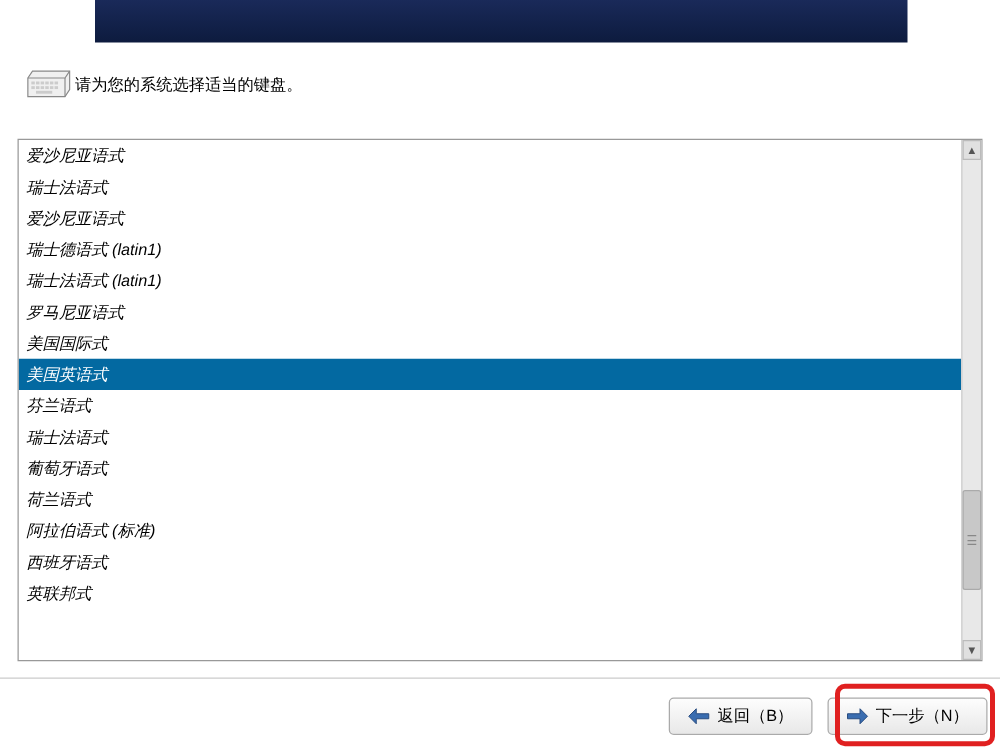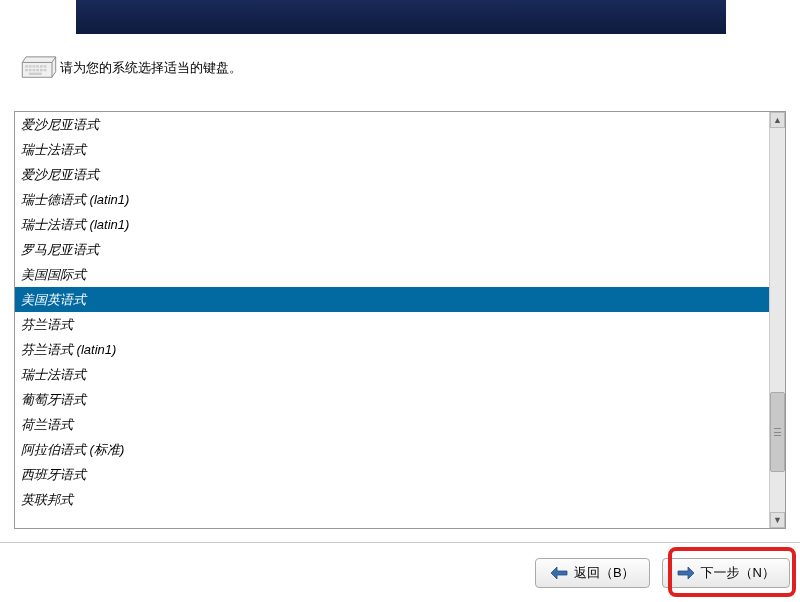--- a/index.html
+++ b/index.html
@@ -186,21 +186,20 @@
   <div class="list-items" id="list-items">
       <div class="list-item">爱沙尼亚语式</div>
       <div class="list-item">瑞士法语式</div>
       <div class="list-item">爱沙尼亚语式</div>
       <div class="list-item">瑞士德语式 (latin1)</div>
       <div class="list-item">瑞士法语式 (latin1)</div>
       <div class="list-item">罗马尼亚语式</div>
       <div class="list-item">美国国际式</div>
       <div class="list-item selected">美国英语式</div>
       <div class="list-item">芬兰语式</div>
-      <div class="list-item">芬兰语式 (latin1)</div>
       <div class="list-item">瑞士法语式</div>
       <div class="list-item">葡萄牙语式</div>
       <div class="list-item">荷兰语式</div>
       <div class="list-item">阿拉伯语式 (标准)</div>
       <div class="list-item">西班牙语式</div>
       <div class="list-item">英联邦式</div>
     </div>
   <div class="scrollbar">
     <div class="scroll-up">▲</div>
     <div class="scroll-thumb">

